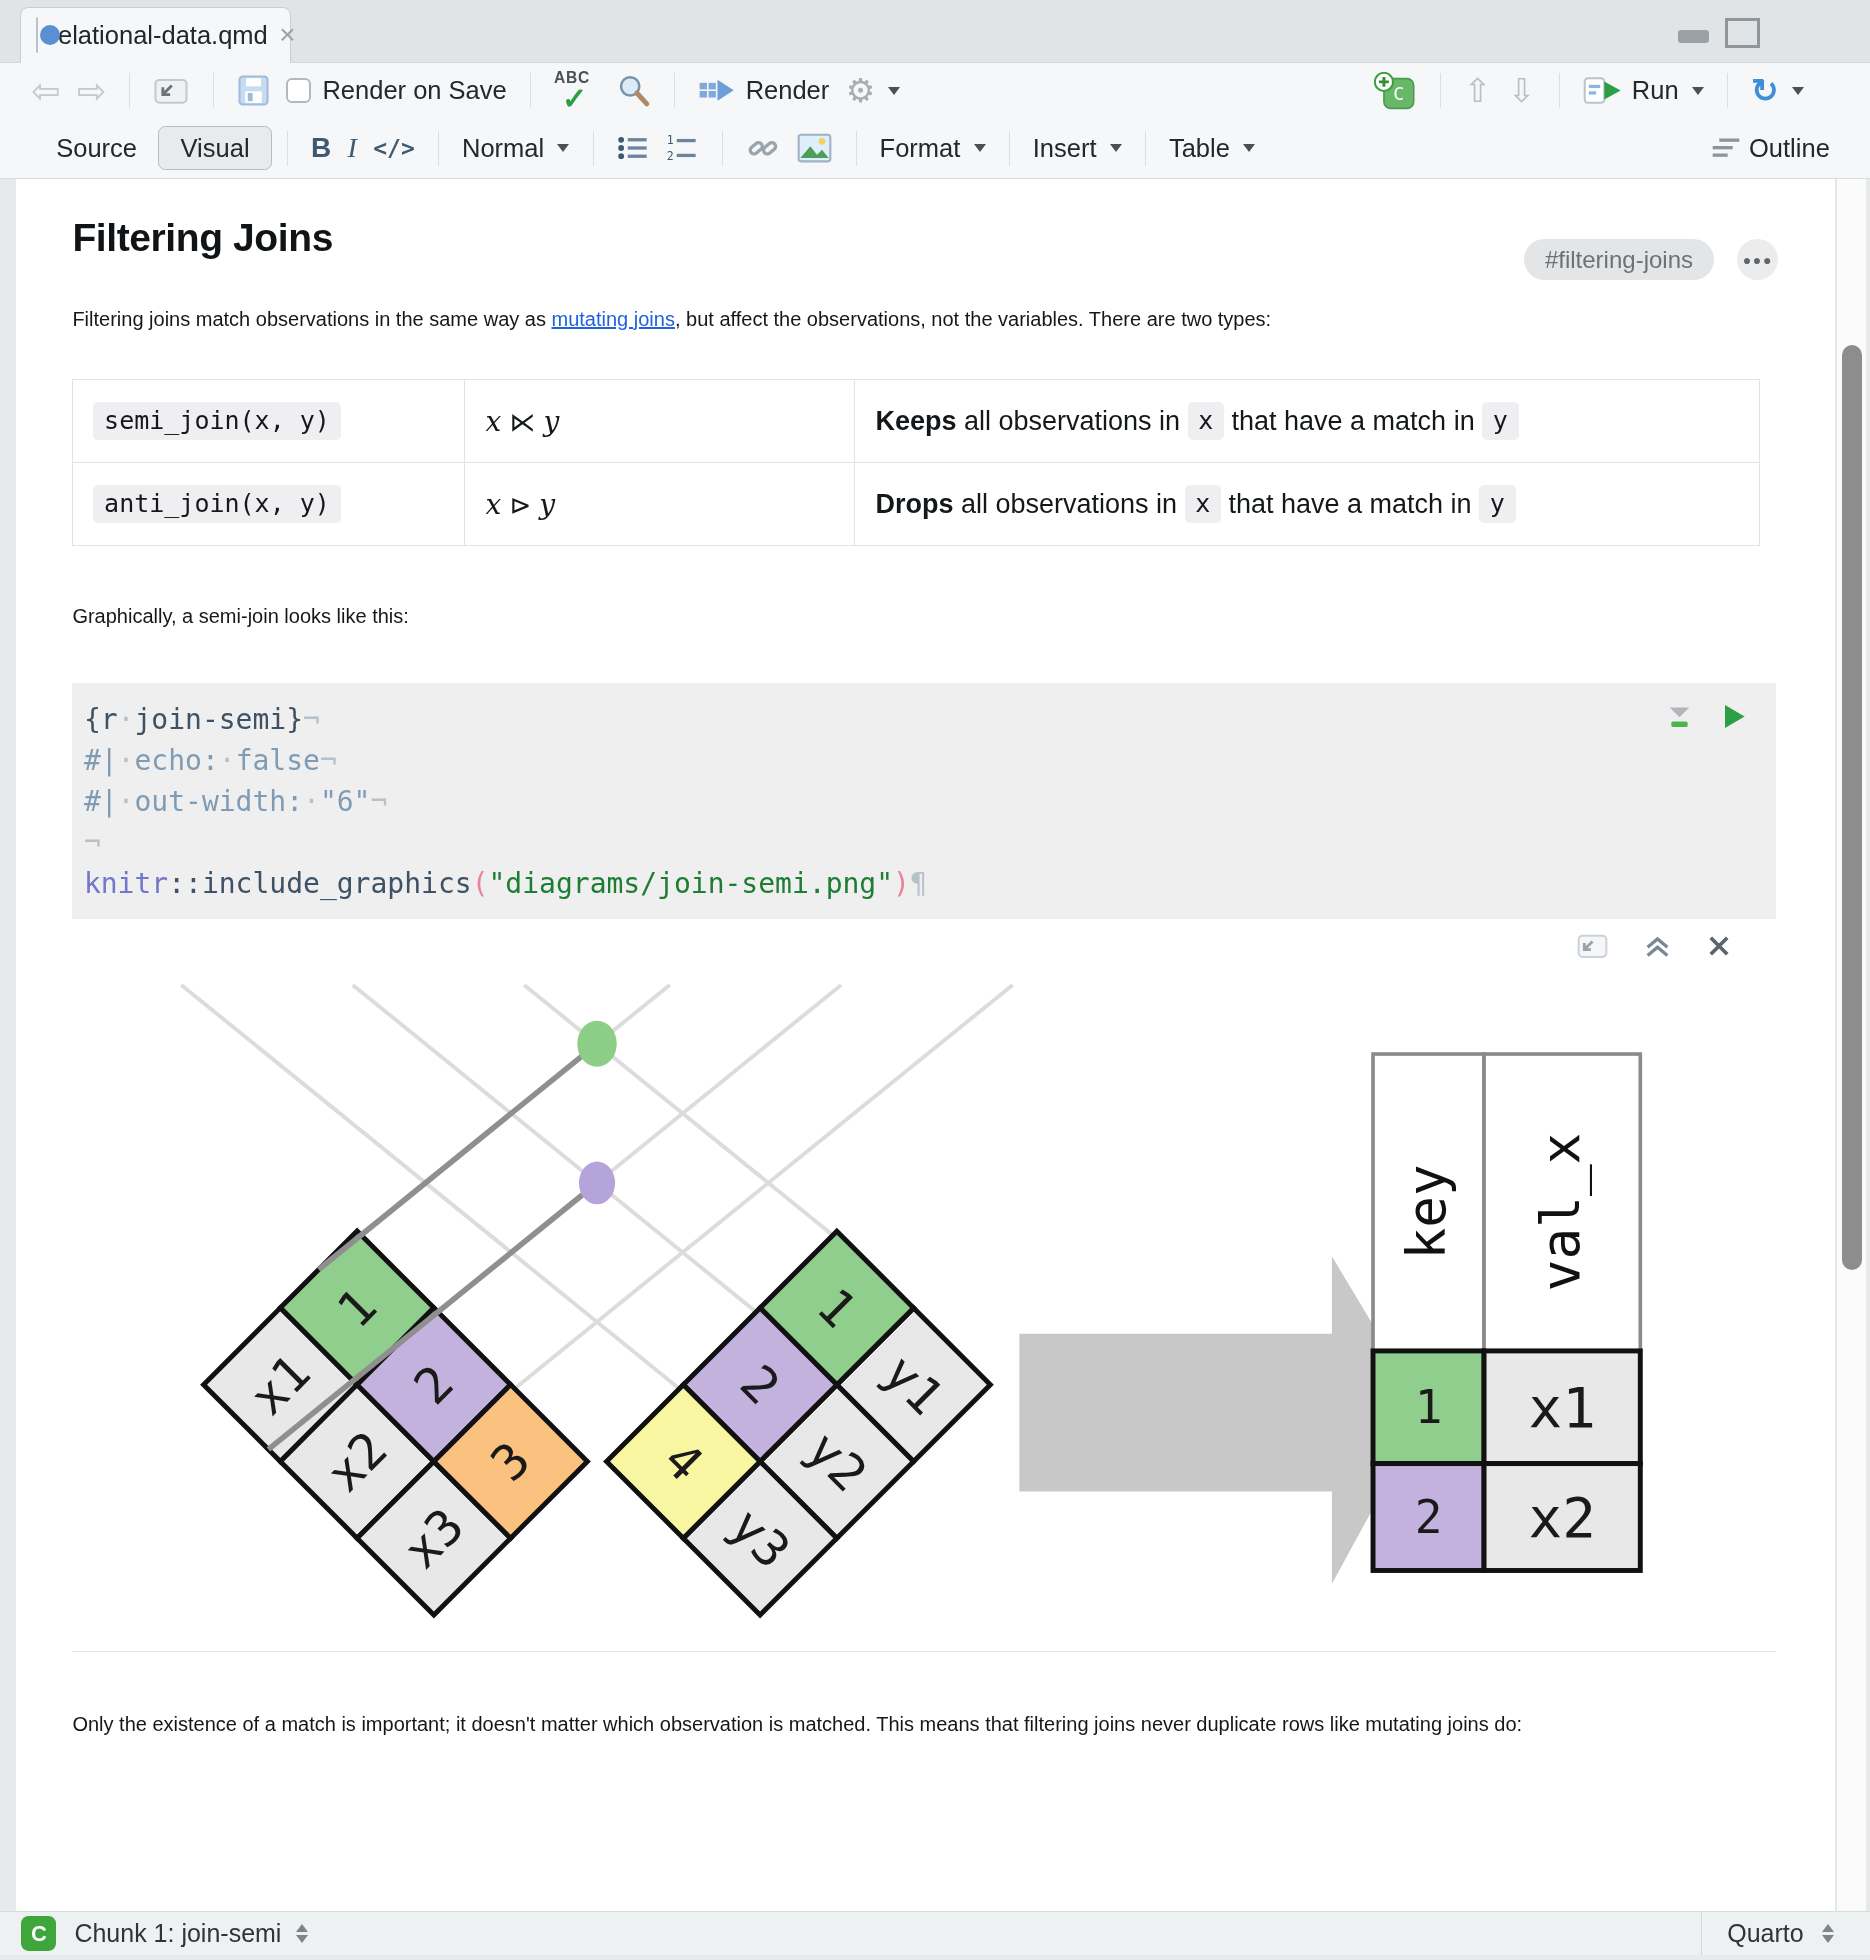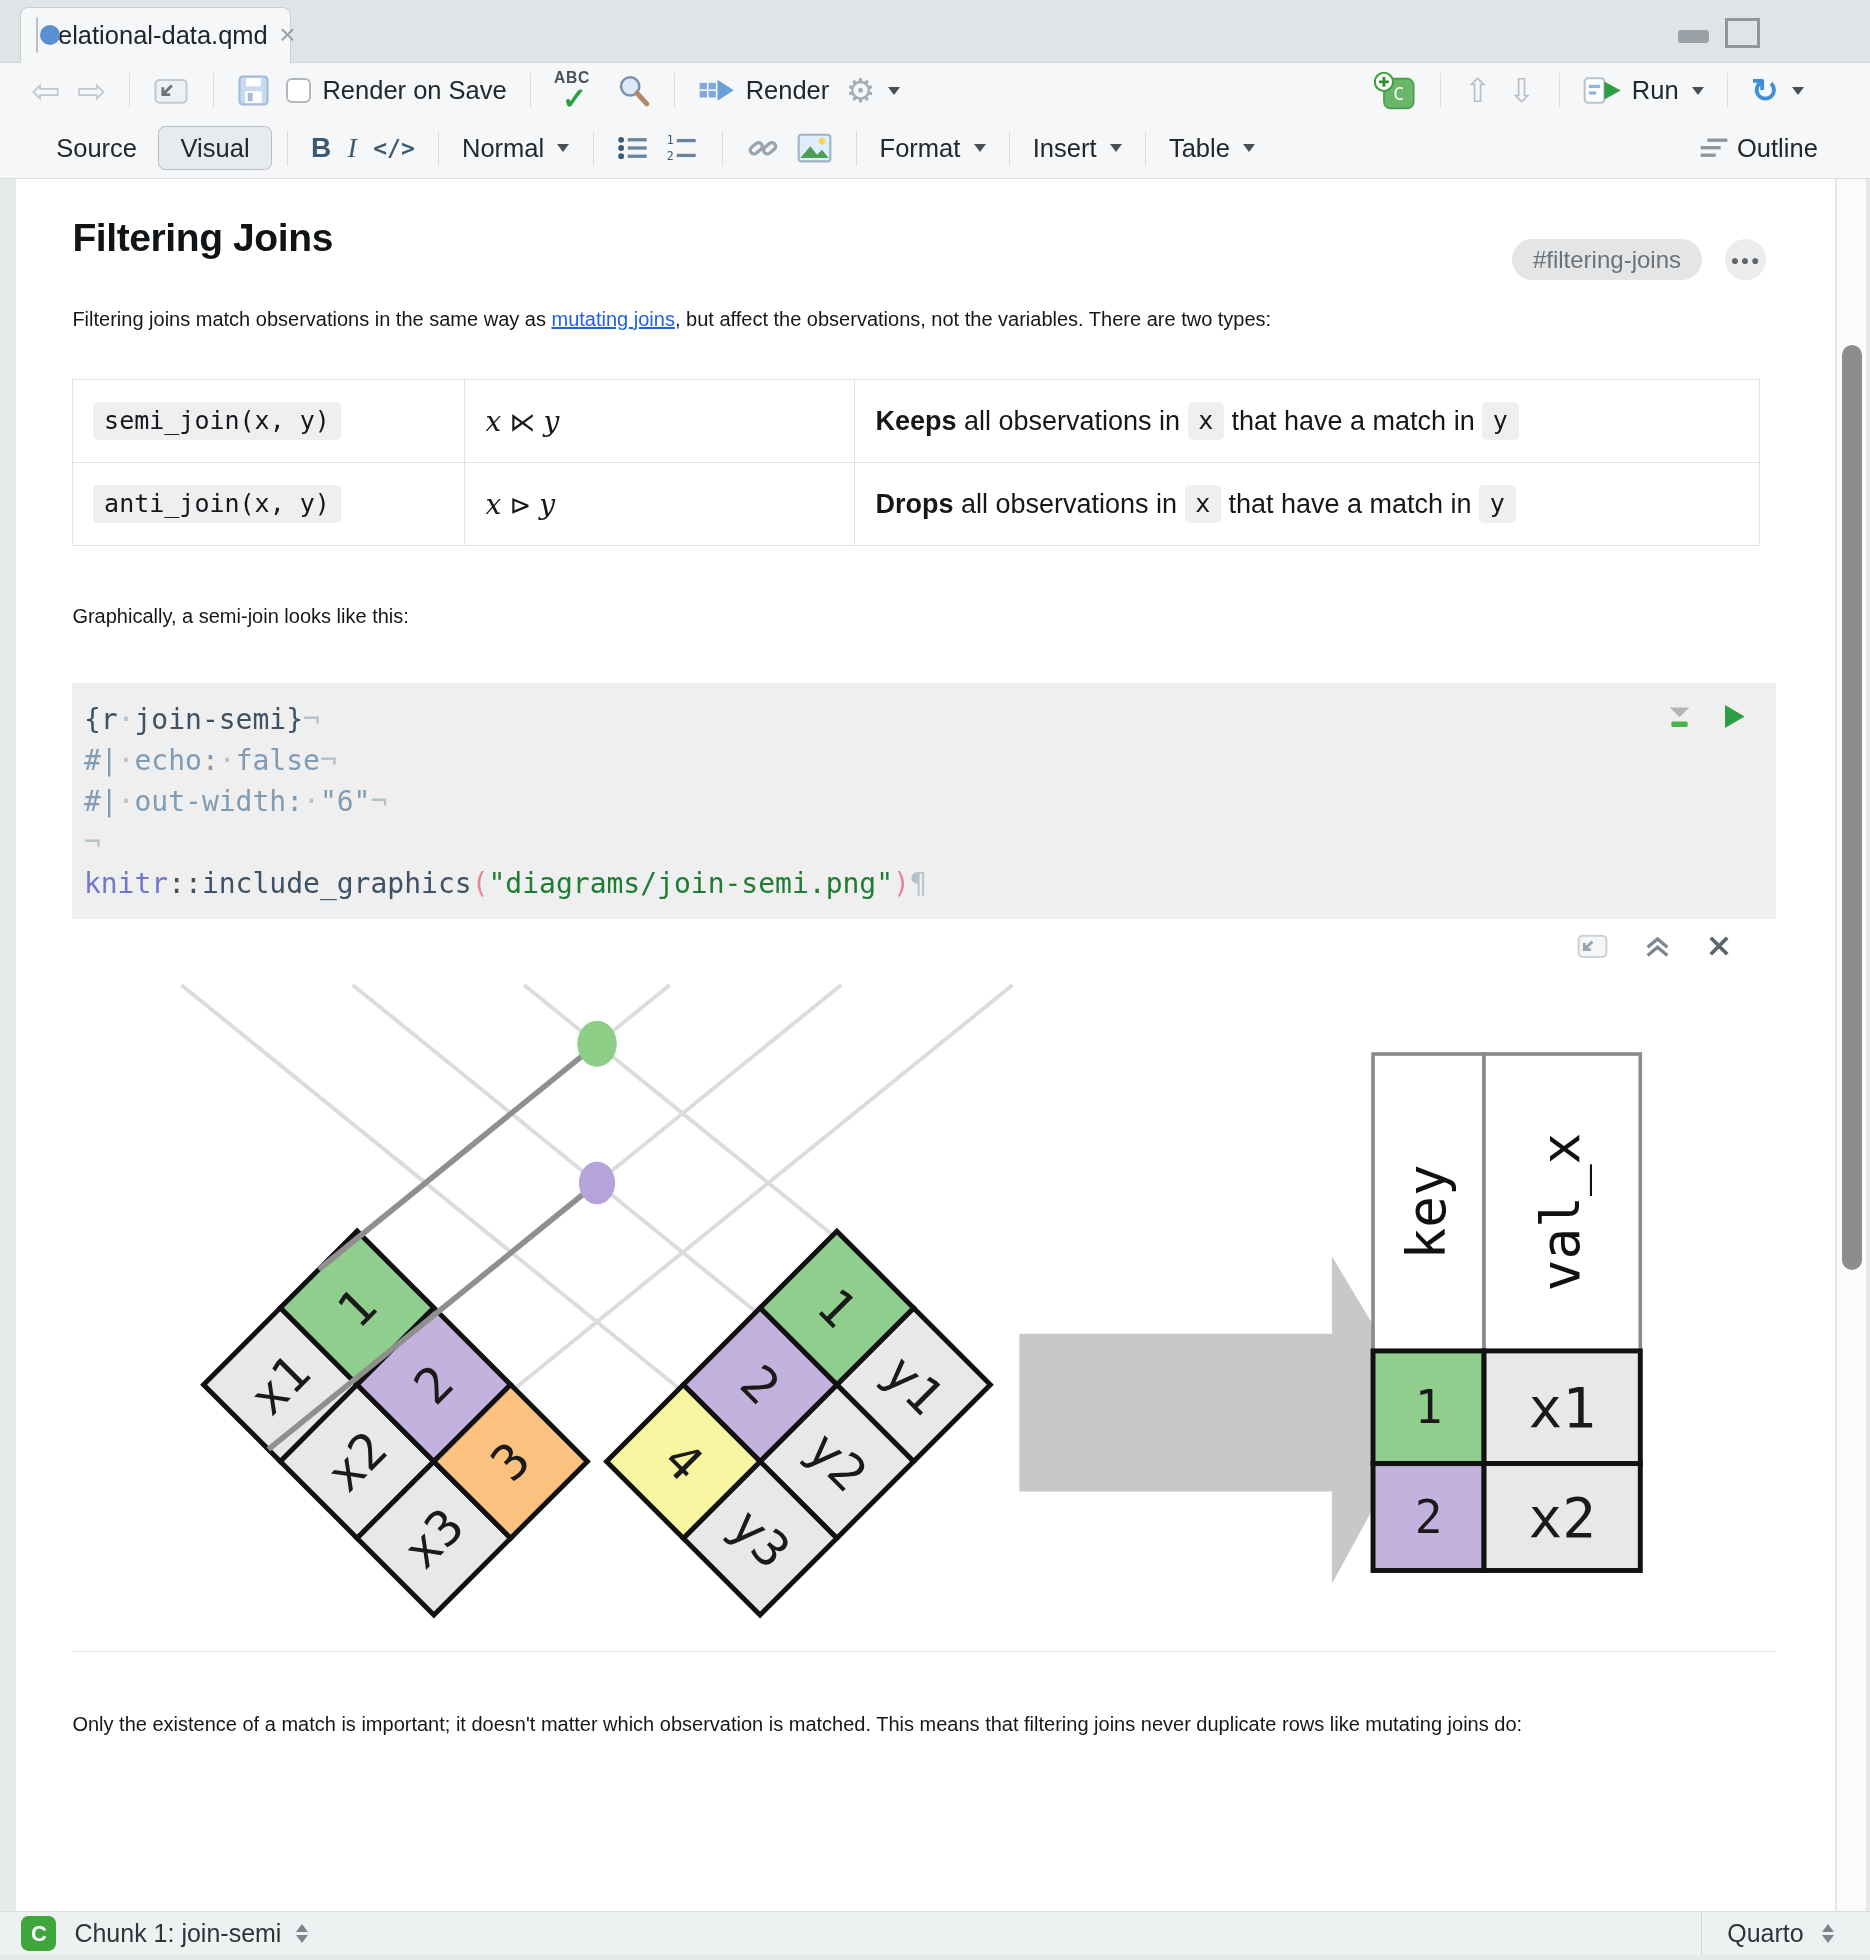--- a/index.html
+++ b/index.html
@@ -11,21 +11,21 @@
   .tab { position:absolute; left:20px; top:6.6px; width:271px; height:56px; background:#f5f7f8; border:0.8px solid #c9ced1; border-bottom:none; border-radius:8.2px 8.2px 0 0; display:flex; align-items:center; padding:0 15px; gap:11.5px; }
   .tab-title { font-size:25.5px; color:#20262b; white-space:nowrap; }
   .tab-close { font-size:28px; color:#9aa1a7; margin-left:auto; line-height:1; }
   .doc-icon { width:30px; height:36px; background:#fdfdfd; border:1.6px solid #b9c2c9; border-radius:2.5px; position:relative; }
   .doc-icon::after { content:""; position:absolute; left:2.5px; top:6.6px; width:20px; height:20px; border-radius:50%; background:#5b8fd4; }
   .winbtn-min { position:absolute; right:161px; top:30px; width:31px; height:13px; background:#9aa1a6; border-radius:3.3px; }
   .winbtn-max { position:absolute; right:110px; top:18px; width:35px; height:30px; border:3.3px solid #8f979c; background:transparent; }
 
   
   .toolbar1 { position:absolute; left:0; top:63px; width:1870px; height:56px; background:#f5f7f8; border-bottom:0.8px solid #e0e3e5; display:flex; align-items:center; padding:0 0 0 23px; }
-  .toolbar2 { position:absolute; left:0; top:118px; width:1870px; height:61px; background:#f5f7f8; border-bottom:0.8px solid #d9dde0; display:flex; align-items:center; padding:0 44px 0 48px; }
+  .toolbar2 { position:absolute; left:0; top:118px; width:1870px; height:61px; background:#f5f7f8; border-bottom:0.8px solid #d9dde0; display:flex; align-items:center; padding:0 32px 0 48px; }
   .tb-div { width:0.8px; height:35px; background:#dcdfe2; margin:0 15px; flex:none; }
   .tb-btn { display:flex; align-items:center; gap:8.2px; padding:5px 8.2px; border-radius:5px; flex:none; }
   .tb-label { font-size:25.5px; color:#23282c; white-space:nowrap; }
   .nav-glyph { font-size:35px; color:#c2c8cd; line-height:1; }
   .caret { width:0; height:0; border-left:6.6px solid transparent; border-right:6.6px solid transparent; border-top:8.2px solid #4a5156; margin-left:5px; flex:none; }
   .checkbox { width:25px; height:25px; border:2.5px solid #b2b8bd; border-radius:5.8px; background:#fff; flex:none; }
   .gear { font-size:33px; color:#a7aeb3; line-height:1; }
   .rerun { font-size:33px; color:#3f8fd6; font-weight:bold; line-height:1; }
   .updown { font-size:33px; color:#b9bfc4; line-height:1; }
   .abc-wrap { position:relative; width:46px; height:43px; }
@@ -34,21 +34,21 @@
   .spacer-right { margin-left:auto; }
   .vis-btn { border:1.6px solid #b7bdc2; background:#e8ebed; border-radius:7.4px; padding:6.6px 21.4px;justify-content:center; }
   .fmt-b { font-size:28px; font-weight:bold; color:#3d5a73; }
   .fmt-i { font-size:28px; font-style:italic; font-family:"Liberation Serif", serif; color:#3d5a73; }
   .fmt-code { font-size:23px; font-family:"DejaVu Sans Mono", monospace; color:#3d5a73; font-weight:bold; }
 
   
   .content { position:absolute; left:16.4px; top:179px; width:1819px; height:1732px; background:#ffffff; overflow:hidden; }
   .doc { padding:0 59px 0 56px; position:relative; }
   .h1 { margin-top:37px; font-size:39px; font-weight:bold; color:#101417; letter-spacing:-0.4px; }
-  .anchor-wrap { position:absolute; right:69px; top:23px; display:flex; align-items:center; gap:23px; }
+  .anchor-wrap { position:absolute; right:57px; top:23px; display:flex; align-items:center; gap:23px; }
   .anchor-badge { background:#e4e5e6; color:#6d7276; border-radius:20.6px; padding:6.6px 21.4px; font-size:24px; }
   .dots-btn { width:41px; height:41px; border-radius:50%; background:#ececed; color:#5f666b; font-size:14px; display:flex; align-items:center; justify-content:center; letter-spacing:1.6px; }
   .para { margin-top:35px; font-size:20px; line-height:48px; color:#15181b; max-width:1694px; }
   .doclink { color:#1f62e0; text-decoration:underline; }
 
   table.join { margin-top:36px; width:1688px; border-collapse:collapse; }
   table.join td { border:1.6px solid #e2e2e2; height:83px; vertical-align:middle; padding:0 20px; font-size:27px; color:#15181b; }
   td.c-code { width:392px; }
   td.c-math { width:390px; color:#44506b; }
   .chip { background:#efeff1; border-radius:5px; padding:4.1px 10.7px; font-family:"DejaVu Sans Mono", monospace; font-size:25px; color:#15181b; white-space:nowrap;margin-top:12px; }

